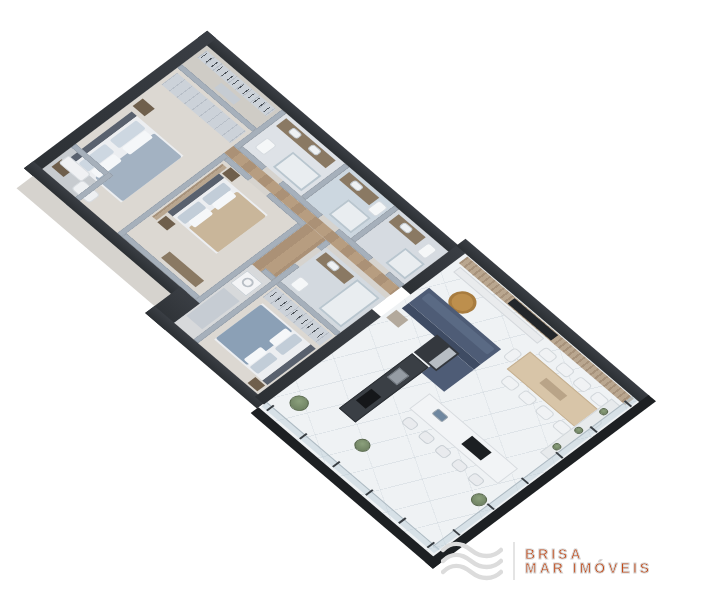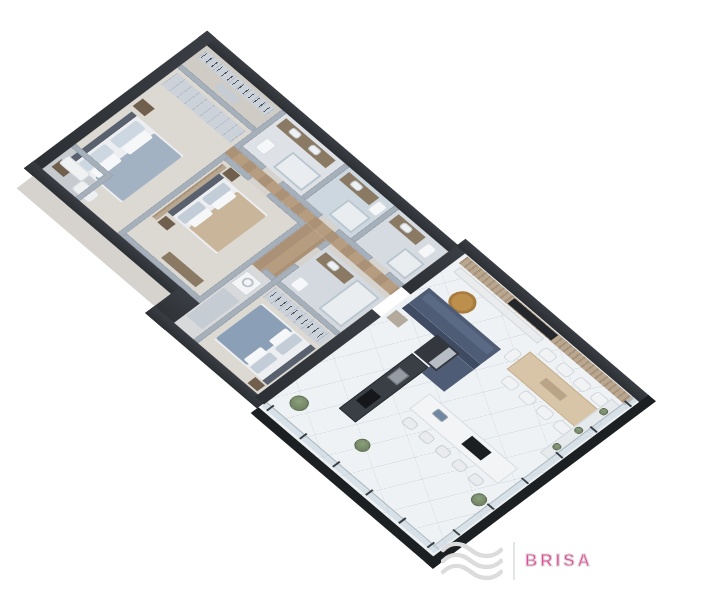--- a/index.html
+++ b/index.html
@@ -30,22 +30,22 @@
   .plant{border-radius:50%;background:radial-gradient(circle at 40% 40%,#8ba07c,#66785a);border:1px solid #59694e;}
   .sink{background:#eef1f3;border:1px solid #c6cdd3;border-radius:3px;}
   .toilet{background:#f5f7f8;border:1px solid #d6dbe0;border-radius:3px;}
   .shower{background:#e9edf0;border:2px solid #b9c6cf;}
   .nstand{background:#6f5f4c;}
   .hboard{background:#59616e;}
   .matt{background:#eceef1;}
   
   .logo{position:absolute;left:441px;top:540px;display:flex;align-items:center;gap:10px;}
   .logo-divider{width:2px;height:38px;background:#e4e4e4;}
-  .logo-text{line-height:1.02;font-weight:bold;font-size:17px;letter-spacing:3px;
-             color:#ec4899;-webkit-text-stroke:1px #d7d7d7;text-shadow:0 0 1px #e2e2e2;}
+  .logo-text{line-height:1.02;font-weight:bold;font-size:14px;letter-spacing:3px;
+             color:#c2410c;-webkit-text-stroke:1px #d7d7d7;text-shadow:0 0 1px #e2e2e2;}
 </style>
 </head>
 <body>
 
 <div class="plan">
 
   <div class="abs" style="left:12px;top:22px;width:322px;height:244px;background:#d6d3ce;"></div>
   <div class="abs marble" style="left:346px;top:12px;width:232px;height:264px;"></div>
 
   <div style="left:12px;top:22px;width:100px;height:32px;background:#cfccc6;"></div>
@@ -221,14 +221,15 @@
 
 <div class="logo">
   <svg width="62" height="42" viewBox="0 0 62 42">
     <path d="M2 10 C 10 2, 20 2, 30 10 S 52 18, 60 10" fill="none" stroke="#dcdcdc" stroke-width="4.5" stroke-linecap="round"></path>
     <path d="M2 21 C 10 13, 20 13, 30 21 S 52 29, 60 21" fill="none" stroke="#dcdcdc" stroke-width="4.5" stroke-linecap="round"></path>
     <path d="M2 32 C 10 24, 20 24, 30 32 S 52 40, 60 32" fill="none" stroke="#dcdcdc" stroke-width="4.5" stroke-linecap="round"></path>
   </svg>
   <div class="logo-divider"></div>
   <div class="logo-text">
     <div>BRISA</div>
+    <div>MAR IMÓVEIS</div>
   </div>
 </div>
 
 </body></html>

